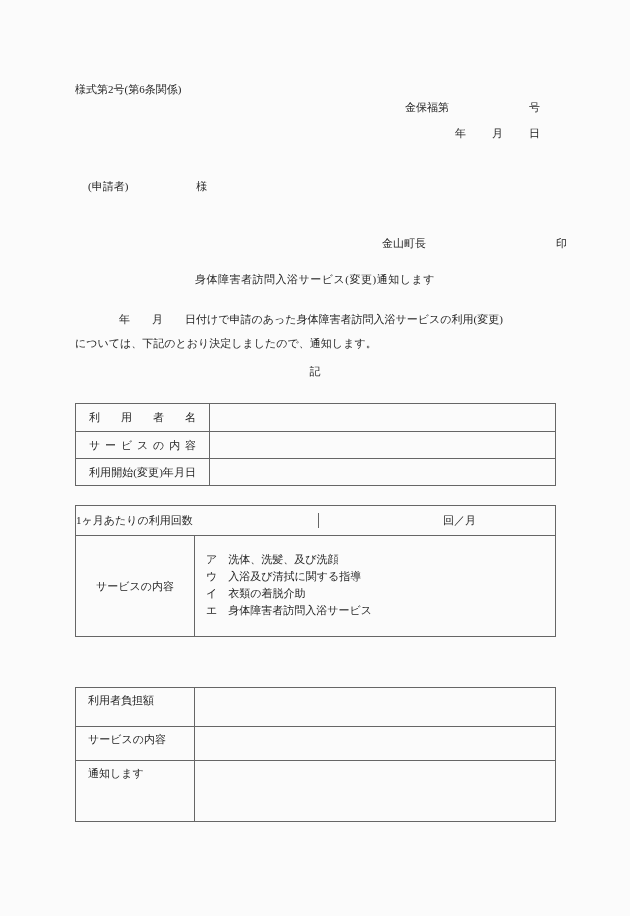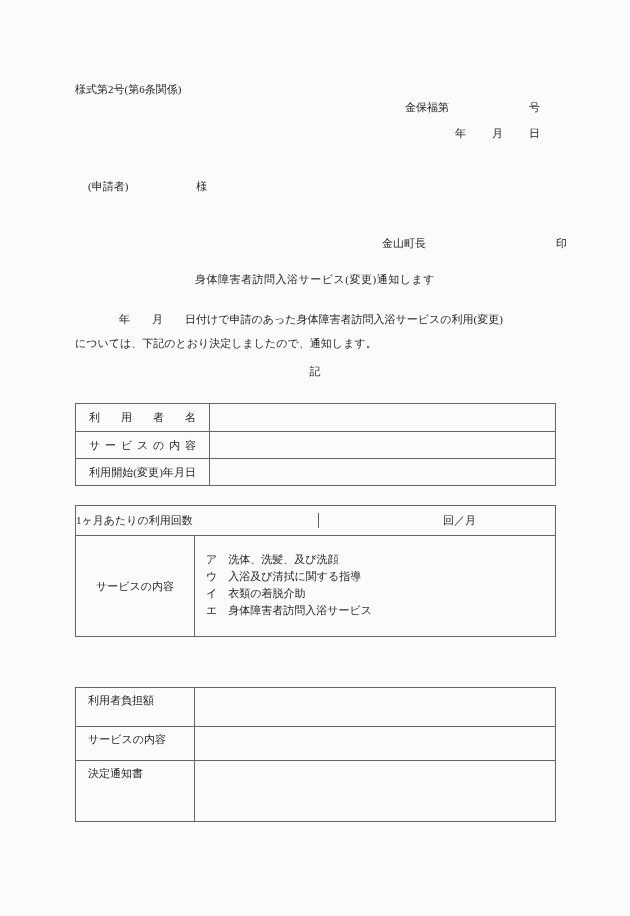--- a/index.html
+++ b/index.html
@@ -163,18 +163,18 @@
   <div class="tbl burden-table">
     <div class="row row-0">
       <div class="cell-label">利用者負担額</div>
       <div class="cell-value"></div>
     </div>
     <div class="row row-1">
       <div class="cell-label">サービスの内容</div>
       <div class="cell-value"></div>
     </div>
     <div class="row row-2">
-      <div class="cell-label">決定通知書</div>
+      <div class="cell-label">通知します</div>
       <div class="cell-value"></div>
     </div>
   </div>
 
 </div>
 
 </body></html>

